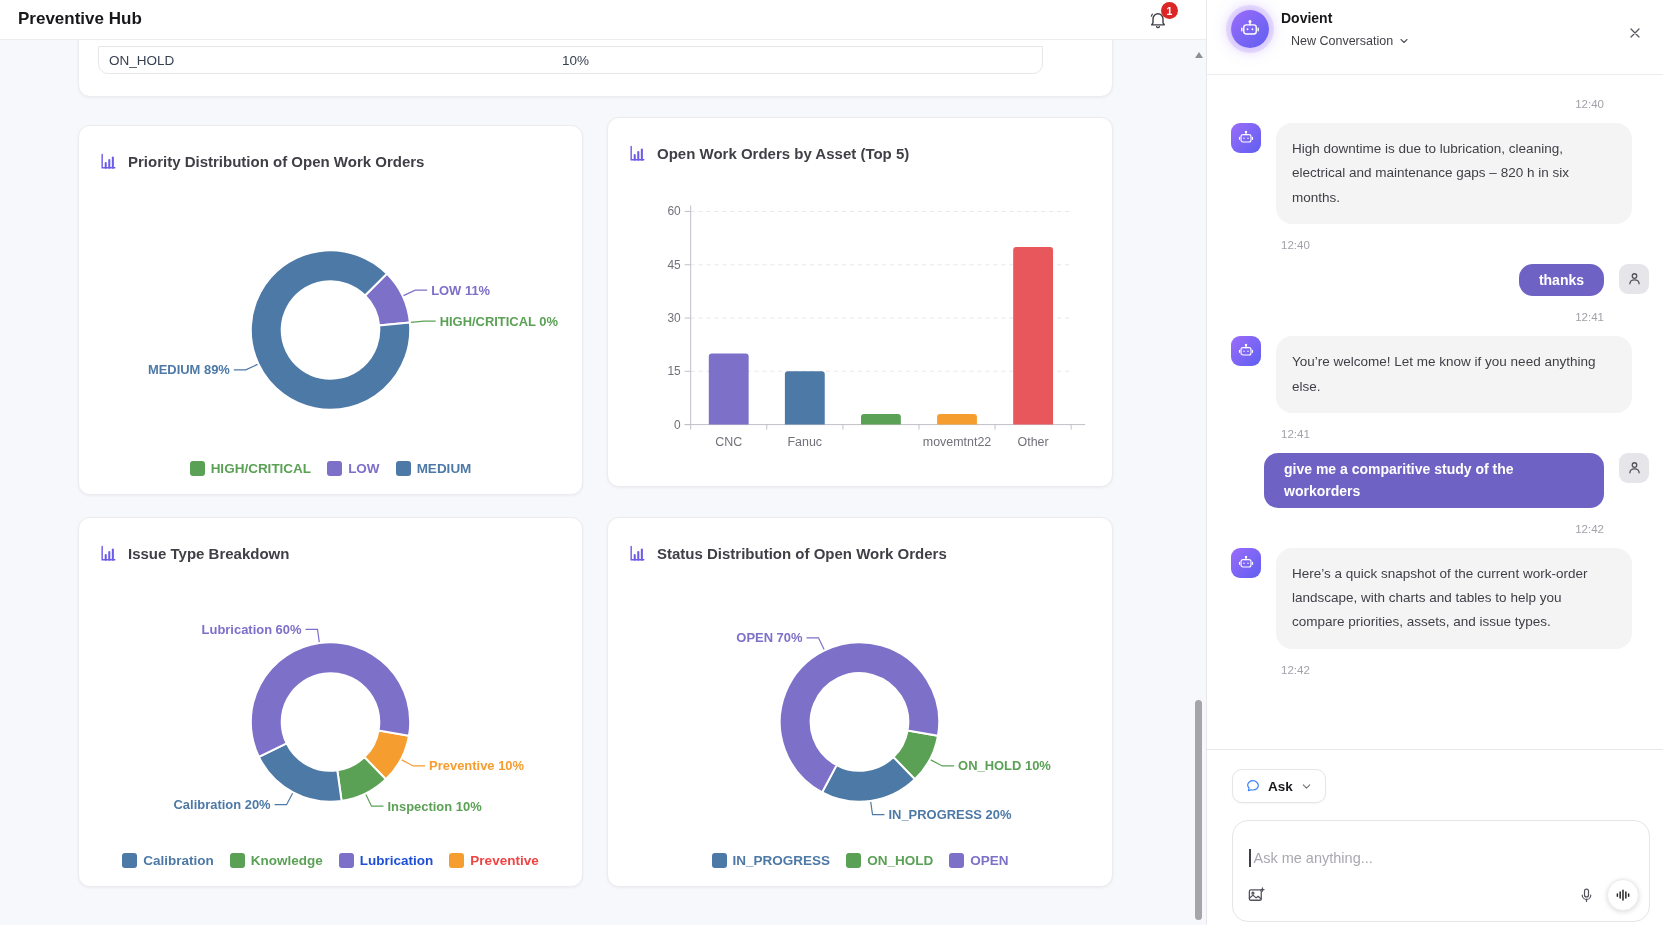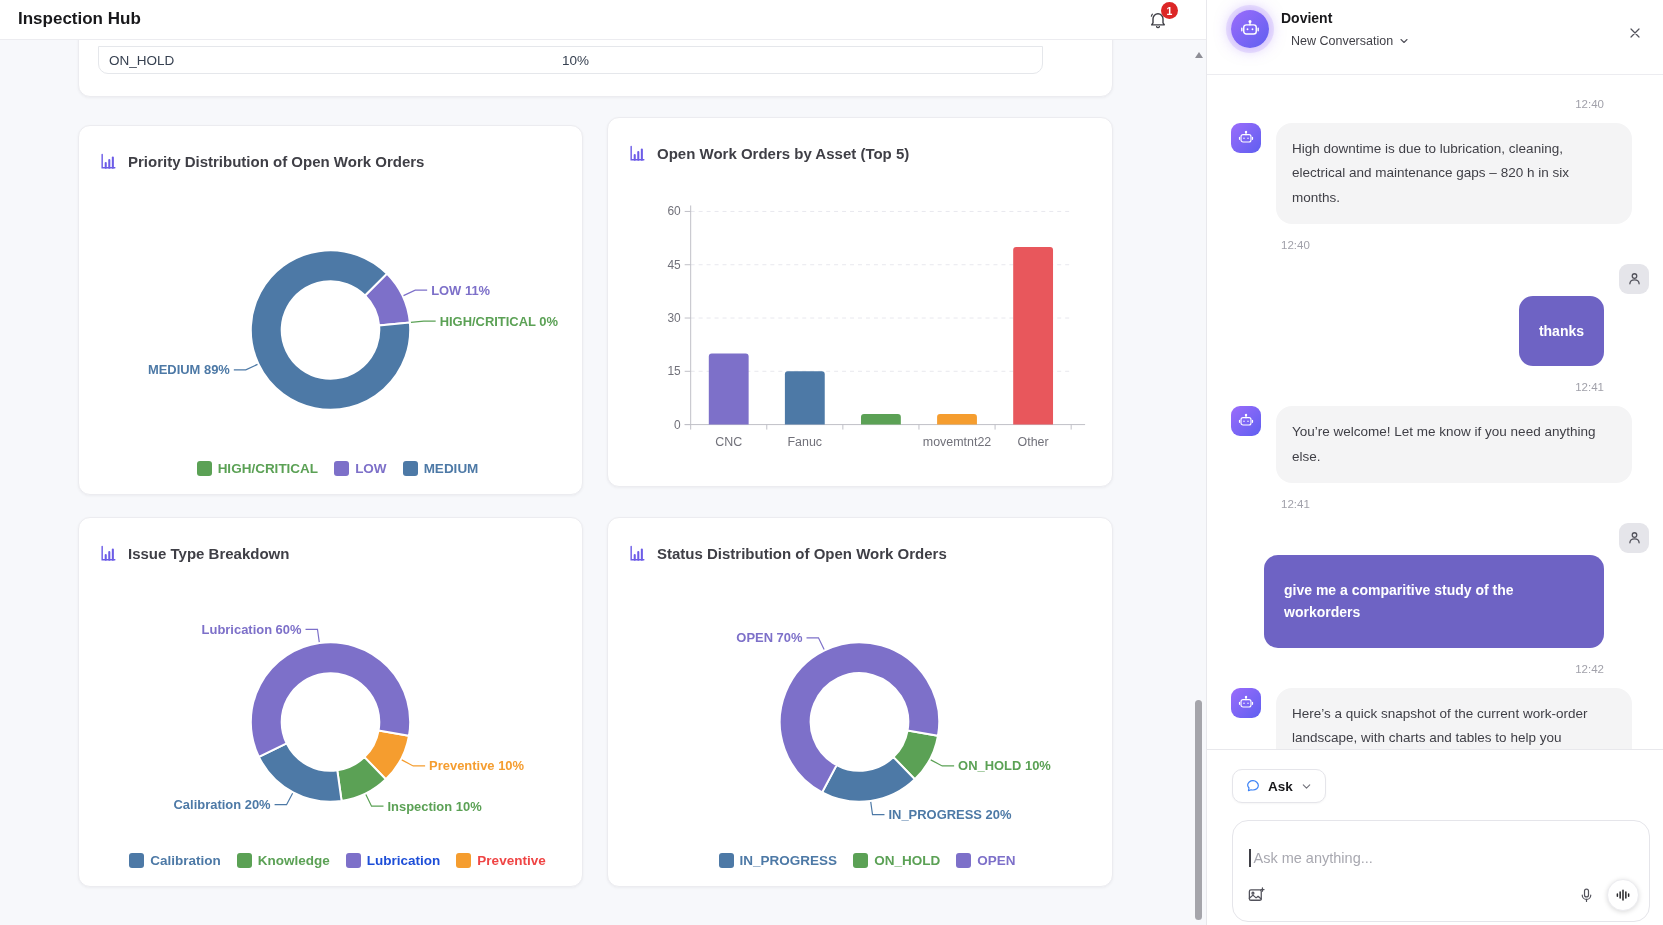--- a/index.html
+++ b/index.html
@@ -25,21 +25,21 @@
 
   .chart-card { width:505px; height:370px; }
   #card-priority { left:78px;  top:125px; }
   #card-assets   { left:607px; top:117px; width:506px; }
   #card-issue    { left:78px;  top:517px; }
   #card-status   { left:607px; top:517px; width:506px; }
 
   .card-title-row { position:absolute; left:20px; top:26px; display:flex; align-items:center; gap:10px; }
   .card-title { font-size:15px; font-weight:600; color:#3f3f46; }
   .chart-svg { position:absolute; left:0; top:64px; width:100%; height:280px; }
-  .legend { position:absolute; left:7px; bottom:18px; width:100%; display:flex; justify-content:center; gap:16px; }
+  .legend { position:absolute; left:0; bottom:18px; width:100%; display:flex; justify-content:center; gap:16px; }
   .legend-item { display:flex; align-items:center; gap:6px; font-size:13.5px; font-weight:600; cursor:pointer; }
   .legend-swatch { width:15px; height:15px; border-radius:3px; }
 
   .donut-label { font-size:13px; font-weight:600; }
   .axis-text { font-size:12px; fill:#71717a; }
   .cat-text { font-size:12.5px; fill:#71717a; }
 
   
   .v-scrollbar { position:absolute; left:1194px; top:40px; width:10px; bottom:0; z-index:30; }
   .scroll-arrow-up { position:absolute; left:1px; top:12px; width:0; height:0; border-left:4px solid transparent; border-right:4px solid transparent; border-bottom:6px solid #8e8e96; }
@@ -56,21 +56,21 @@
   .chat-messages { position:absolute; left:0; top:75px; width:100%; height:674px; padding:8px 14px 0 24px; overflow:hidden; }
   .ts { font-size:11.5px; color:#a1a1aa; margin:15px 0 13px; }
   .ts.right { text-align:right; margin-right:45px; }
   .ts.left { margin-left:50px; }
   .msg-row { display:flex; align-items:flex-start; }
   .msg-row.bot { justify-content:flex-start; gap:15px; }
   .msg-row.user { justify-content:flex-end; gap:15px; }
   .msg-avatar-bot { flex:0 0 30px; width:30px; height:30px; border-radius:9px; background:linear-gradient(135deg,#9b6cfb,#5f5ff0); display:flex; align-items:center; justify-content:center; }
   .msg-avatar-user { flex:0 0 30px; width:30px; height:30px; border-radius:9px; background:#e5e5ea; display:flex; align-items:center; justify-content:center; }
   .bubble-bot { max-width:356px; background:#f4f4f5; border-radius:16px; padding:14px 16px; font-size:13.5px; line-height:1.8; color:#3f3f46; }
-  .bubble-user { max-width:340px; background:#6e63c4; border-radius:14px; padding:24px 20px; font-size:14px; font-weight:600; line-height:1.6; color:#ffffff;margin-top:32px; }
+  .bubble-user { max-width:340px; background:#6e63c4; border-radius:14px; padding:5px 20px; font-size:14px; font-weight:600; line-height:1.6; color:#ffffff; }
 
   .chat-footer { position:absolute; left:0; top:749px; width:100%; height:176px; border-top:1px solid #e8e8ec; background:#fff; }
   .ask-btn { position:absolute; left:25px; top:19px; height:34px; display:inline-flex; align-items:center; gap:7px; padding:0 12px; border:1px solid #e5e5ea; border-radius:10px; background:#fff; box-shadow:0 1px 2px rgba(0,0,0,.04); cursor:pointer; }
   .ask-label { font-size:13.5px; font-weight:600; color:#18181b; }
   .input-box { position:absolute; left:25px; top:70px; width:418px; height:102px; border:1px solid #e5e5ea; border-radius:16px; background:#fff; cursor:text; }
   .input-line { position:absolute; left:16px; top:16px; display:flex; align-items:center;margin-top:12px; }
   .caret { width:1.5px; height:18px; background:#3f3f46; margin-right:3px; }
   .placeholder { font-size:14.5px; color:#a8a8b0; }
   .input-actions { position:absolute; left:14px; right:10px; bottom:10px; display:flex; align-items:center; justify-content:space-between; }
   .input-right { display:flex; align-items:center; gap:12px; }
@@ -87,21 +87,21 @@
     <div class="card partial-card">
       <div class="cut-table">
         <div class="cut-row">
           <span class="cut-cell-a">ON_HOLD</span>
           <span class="cut-cell-b">10%</span>
         </div>
       </div>
     </div>
 
     <div class="topbar">
-      <div class="topbar-title">Inspection Hub</div>
+      <div class="topbar-title">Preventive Hub</div>
       <div class="bell-wrap">
         <svg width="20" height="20" viewBox="0 0 24 24" fill="none" stroke="#3f3f46" stroke-width="1.7" stroke-linecap="round" stroke-linejoin="round">
           <path d="M18 15.5v-5a6 6 0 0 0-12 0v5l-1.6 2.3h15.2z"></path>
           <path d="M10.4 20a1.7 1.7 0 0 0 3.2 0"></path>
           <path d="M4 7.5a8.5 8.5 0 0 1 1.3-2.6" stroke-width="1.3"></path>
         </svg>
         <div class="badge">1</div>
       </div>
     </div>
 

